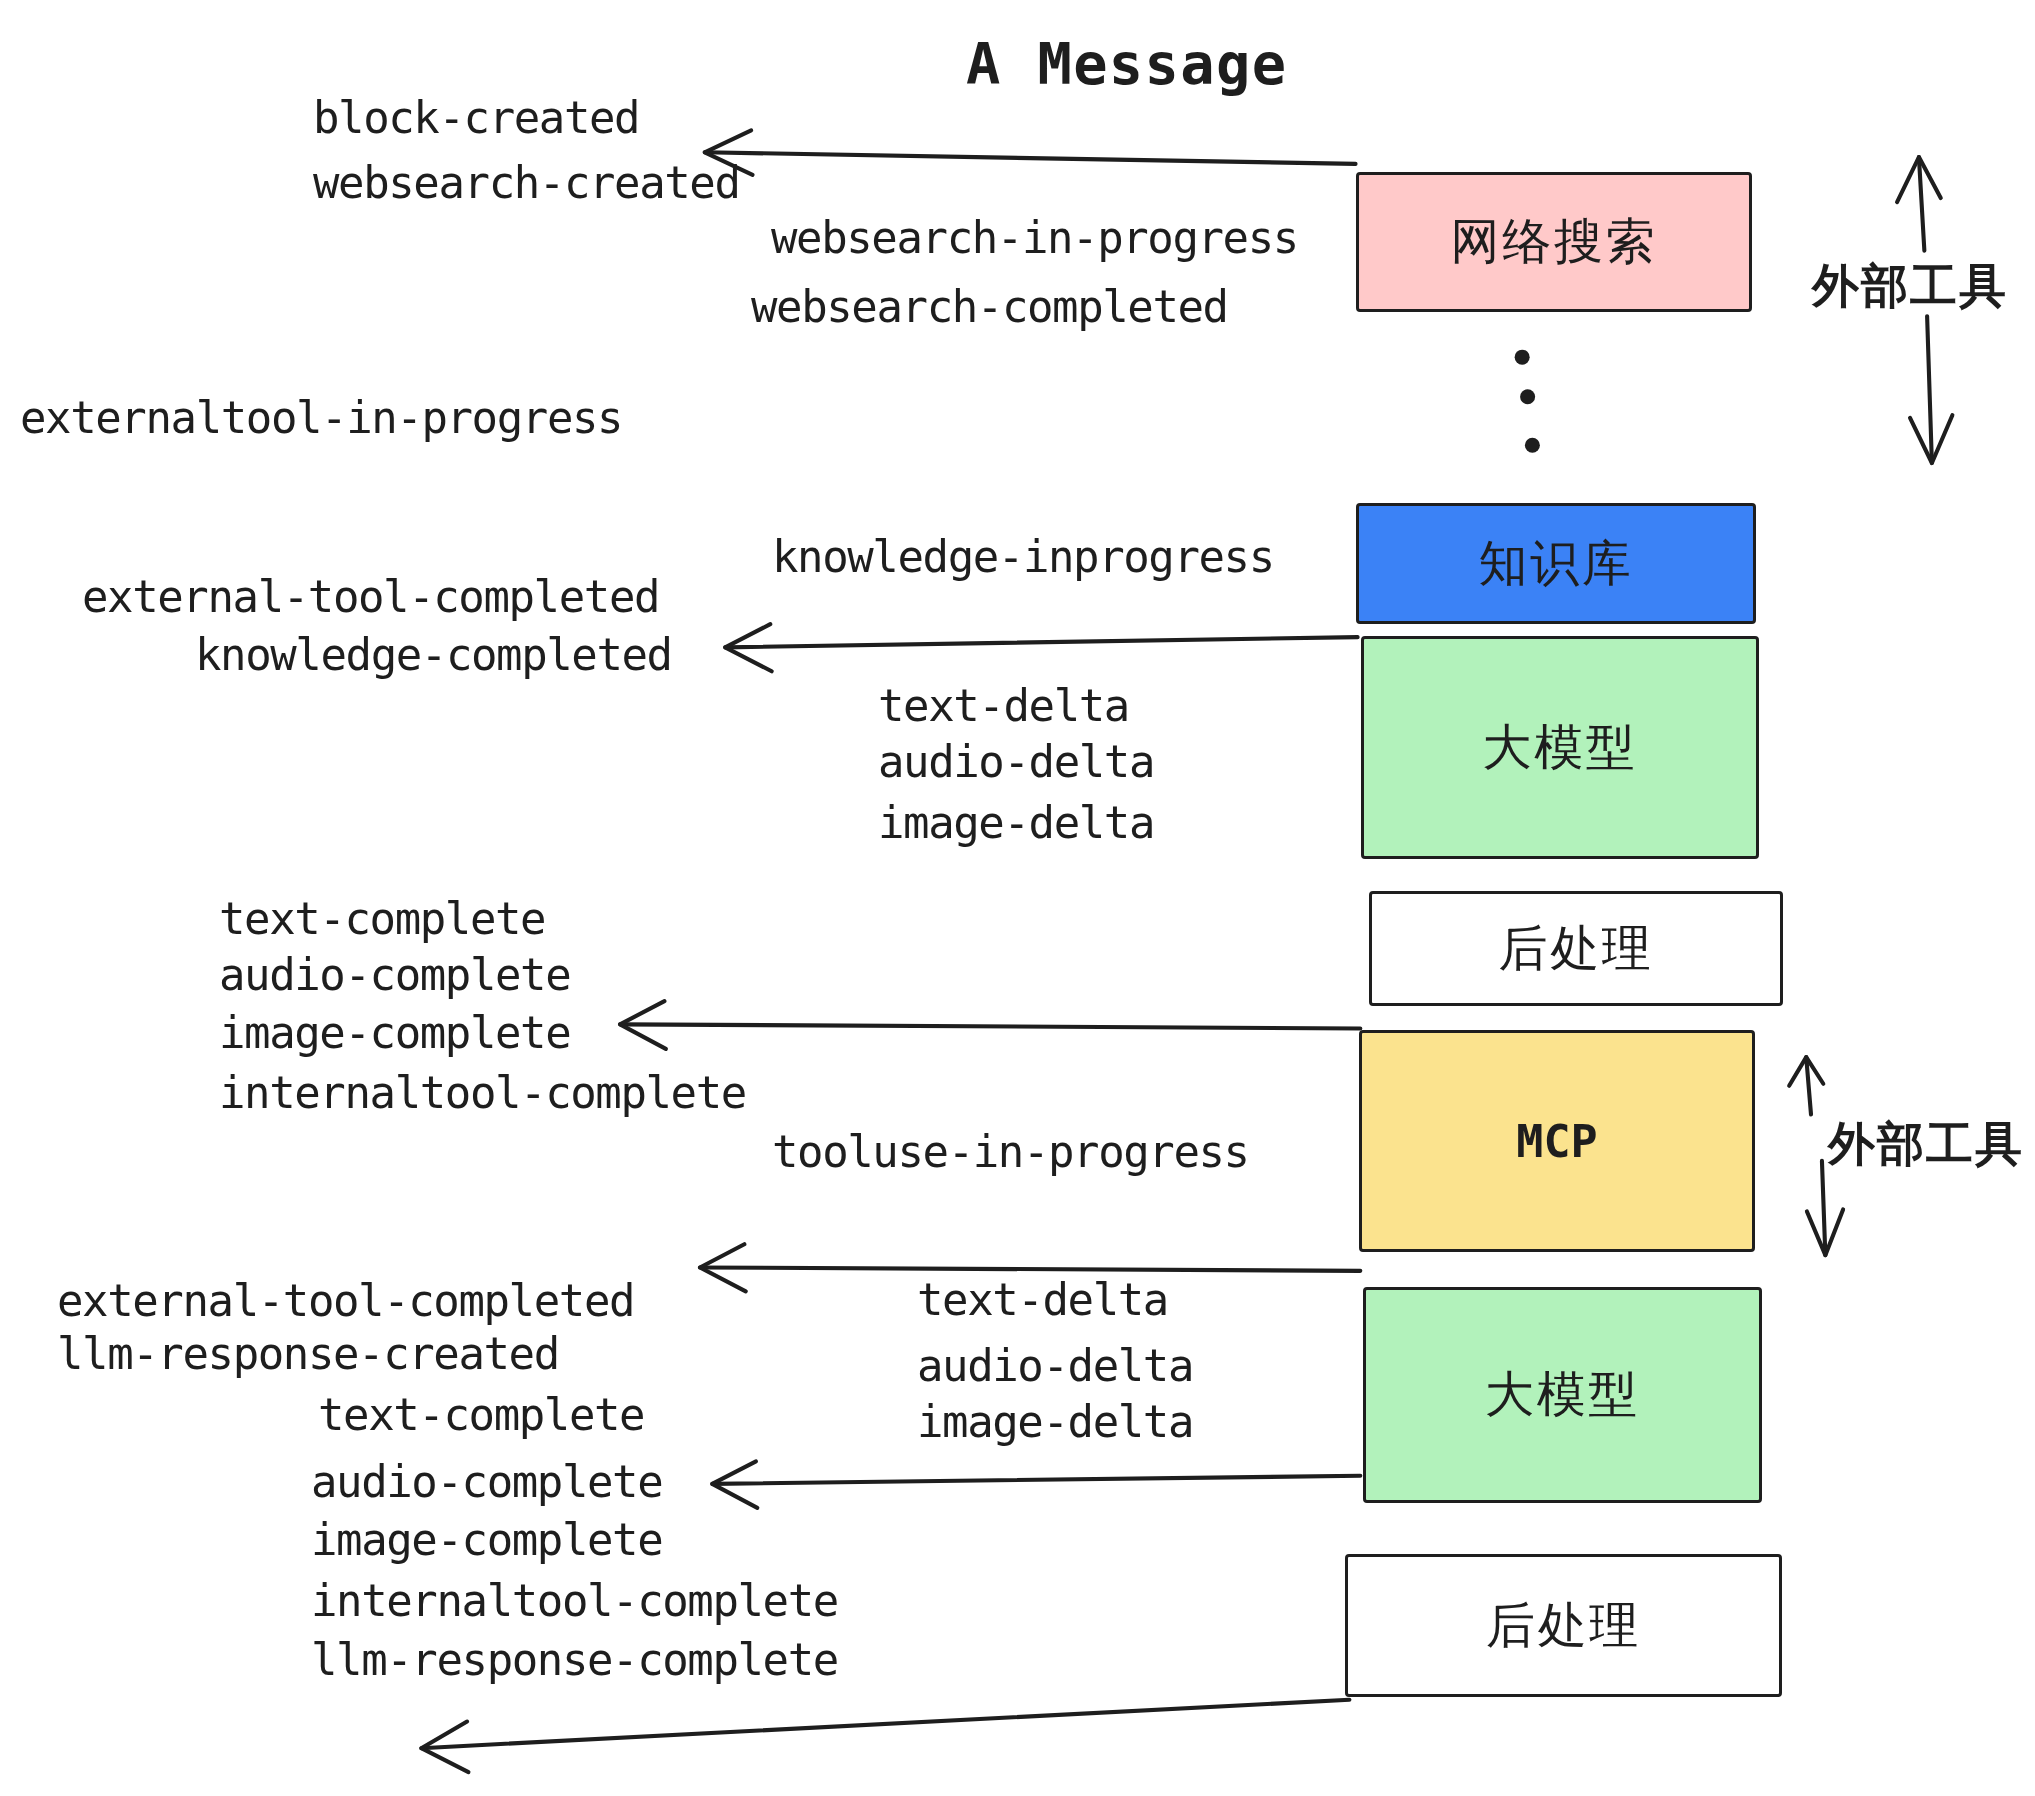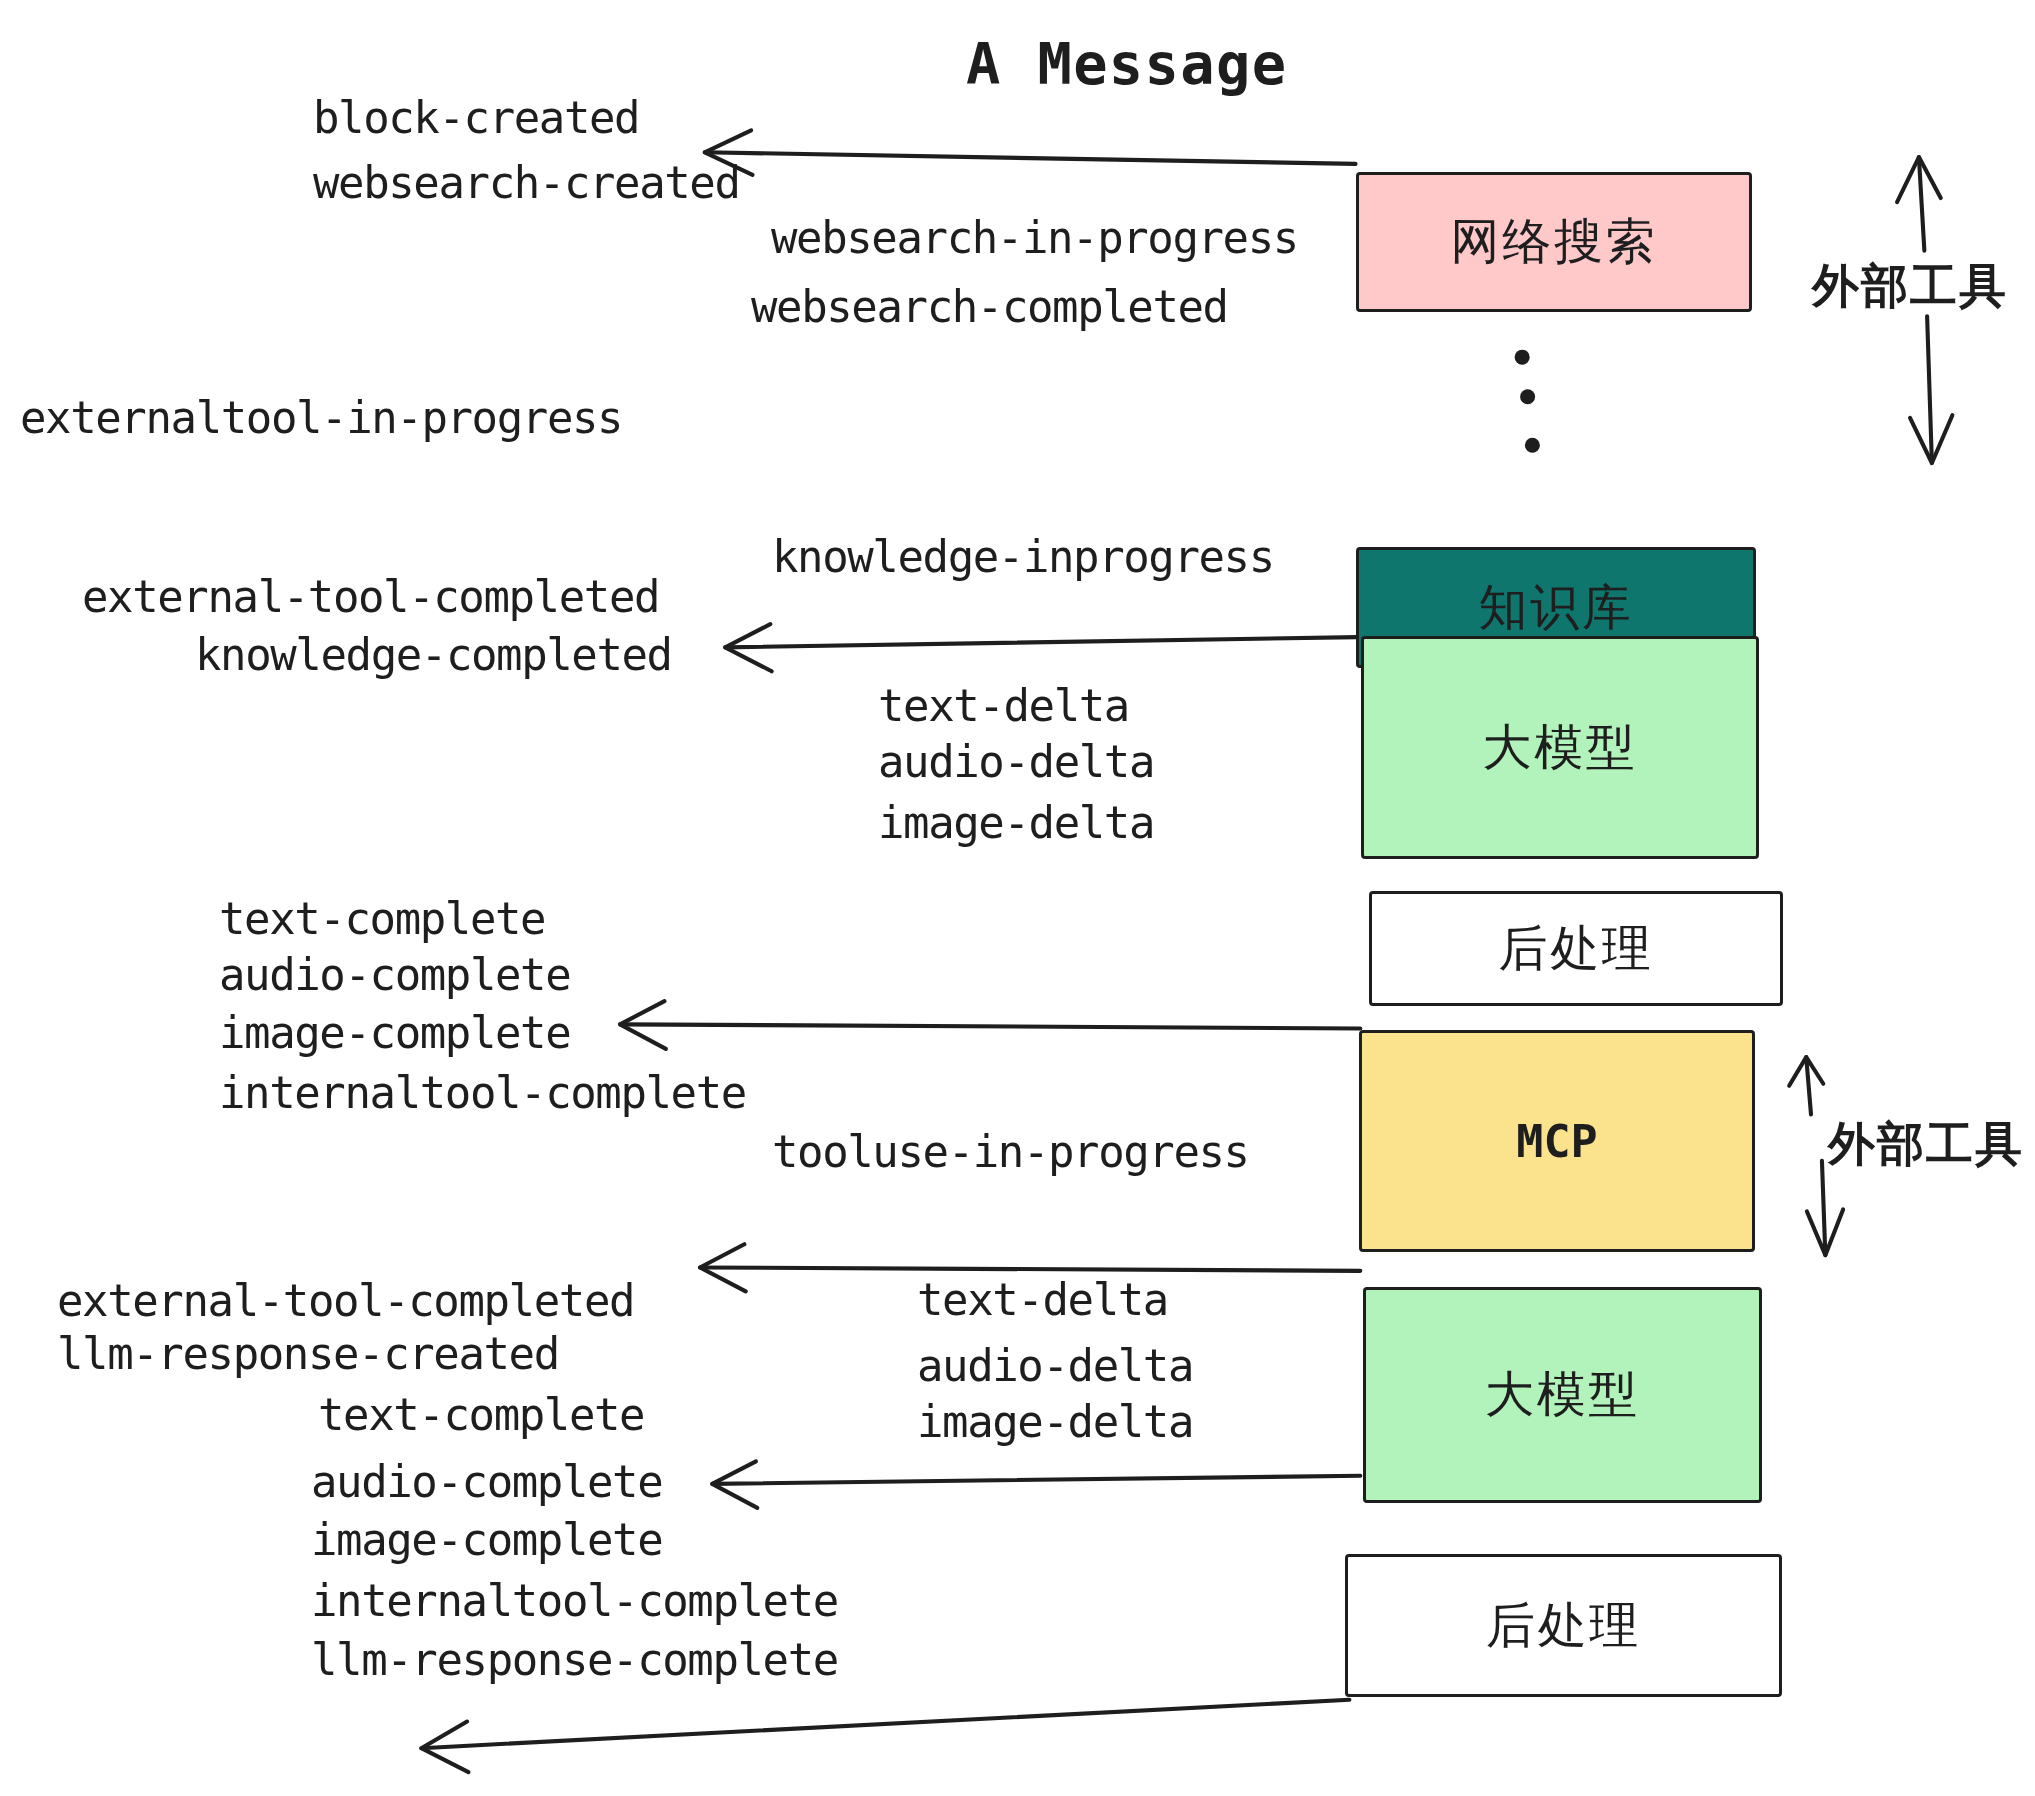--- a/index.html
+++ b/index.html
@@ -123,21 +123,21 @@
       <circle cx="2229" cy="523" r="11"></circle>
       <circle cx="2237" cy="581" r="11"></circle>
       <circle cx="2244" cy="652" r="11"></circle>
     </g>
   </svg>
 
   <div class="node" style="left: 1356px; top: 172px; width: 396px; height: 140px; background: rgb(255, 201, 201);">
     <span class="node-label">网络搜索</span>
   </div>
 
-  <div class="node" style="left: 1356px; top: 503px; width: 400px; height: 121px; background: #0f766e; margin-top: 44px;">
+  <div class="node" style="left: 1356px; top: 503px; width: 400px; height: 121px; background: #3b82f6;">
     <span class="node-label">知识库</span>
   </div>
 
   <div class="node" style="left: 1361px; top: 636px; width: 398px; height: 223px; background: rgb(178, 242, 187);">
     <span class="node-label">大模型</span>
   </div>
 
   <div class="node" style="left: 1369px; top: 891px; width: 414px; height: 115px; background: rgb(255, 255, 255);">
     <span class="node-label">后处理</span>
   </div>

